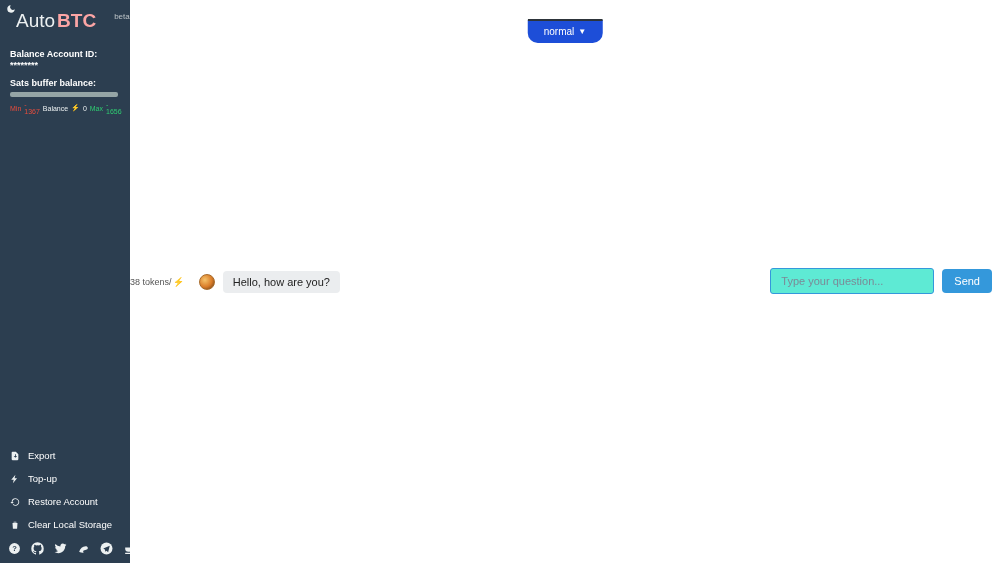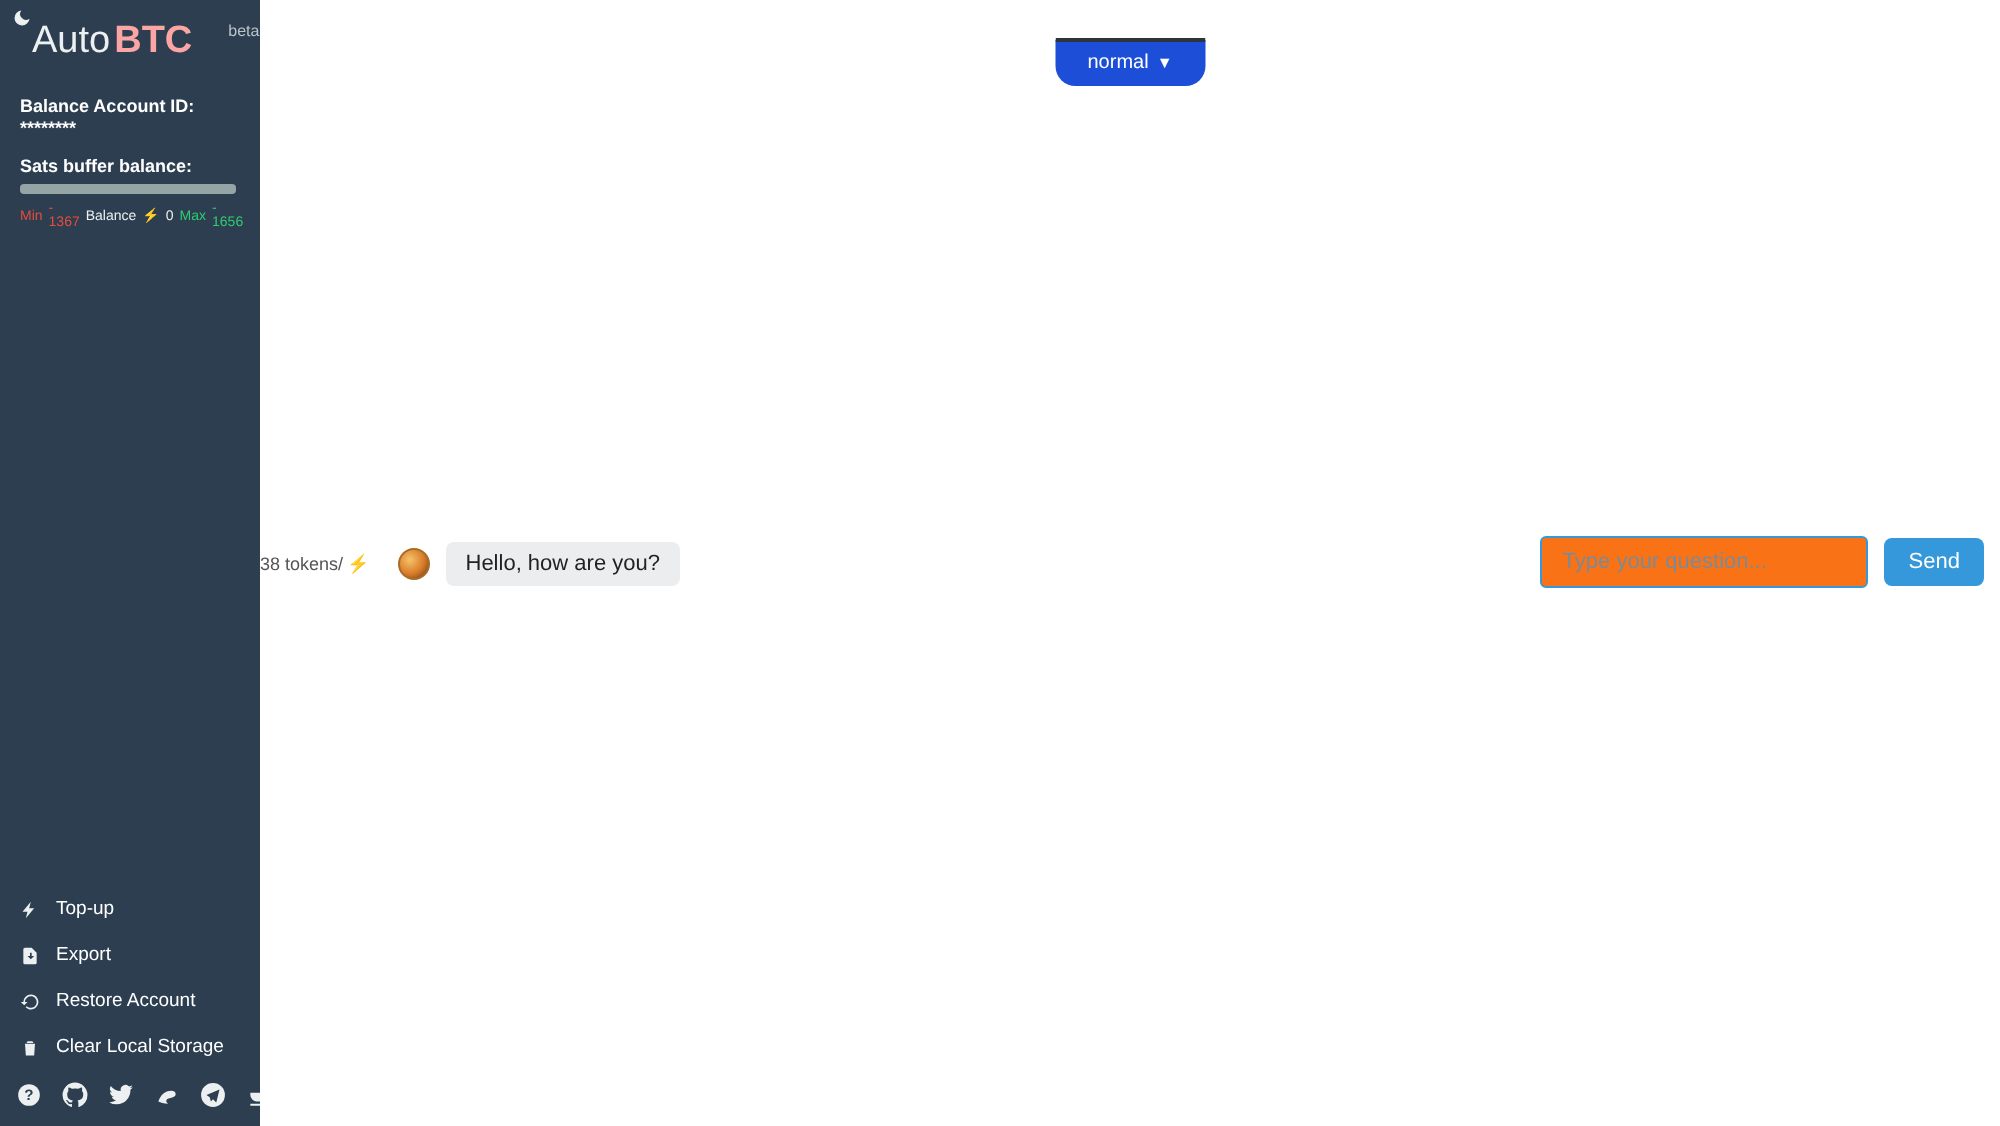--- a/index.html
+++ b/index.html
@@ -30,21 +30,21 @@
   .social-row { display: flex; gap: 10px; padding: 6px 8px 6px 8px; align-items: center; }
   .social-row svg { width: 13px; height: 13px; fill: #ecf0f1; }
   .main { flex: 1; display: flex; background: #fff; position: relative; }
   .token-line { text-align: center; font-size: 9px; color: #555; padding: 2px 0 2px 0; display:flex; justify-content:center; align-items:center; gap:2px;}
   .token-sat { color: #bbb; font-size: 9px; }
   .chat-row { display: flex; align-items: center; gap: 8px; padding: 14px 14px; }
   .avatar { width: 16px; height: 16px; border-radius: 50%; background: radial-gradient(circle at 35% 35%, #f6c36a, #d97b28 55%, #5c3a17); border: 1px solid #a86b2a; flex-shrink: 0; }
   .msg-bubble { flex: 1; background: #ebedef; border-radius: 4px; padding: 5px 10px; font-size: 11px; color: #222; }
   .mode-pill { position: absolute; left: 50%; transform: translateX(-50%); top: 19px; background: #1d4ed8; color: #fff; font-size: 10px; padding: 5px 16px 6px 16px; border-radius: 0 0 10px 10px; display: flex; align-items: center; gap: 4px; border-top: 2px solid #2d343a; cursor: pointer; }
   .input-bar { display: flex; align-items: center; padding: 6px 8px 8px 8px; gap: 8px; border-top: 0; }
-  .input-field { flex: 1; border: 1px solid #3498db; background: #f97316; border-radius: 3px; padding: 6px 10px; font-size: 11px; color: #333; outline: none; }
+  .input-field { flex: 1; border: 1px solid #3498db; background: #5eead4; border-radius: 3px; padding: 6px 10px; font-size: 11px; color: #333; outline: none; }
   .input-field::placeholder { color: #7b8a97; }
   .send-btn { background: #3498db; color: #fff; border: none; border-radius: 4px; padding: 6px 12px; font-size: 11px; cursor: pointer; }
   .chat-area { flex: 1; }
 </style>
 </head>
 <body>
 
 <div class="app">
   <aside class="sidebar">
     <span class="theme-toggle">
@@ -71,32 +71,32 @@
         <span class="bal-val">0</span>
         <span class="bal-green">Max</span>
         <span class="bal-green">- 1656</span>
       </div>
     </div>
     <div class="spacer"></div>
     <nav class="menu">
       <div class="menu-item">
         <span class="menu-icon">
             <svg viewBox="0 0 24 24" width="10" height="10" fill="#ecf0f1">
+              <path d="M14 2H6a2 2 0 0 0-2 2v16a2 2 0 0 0 2 2h12a2 2 0 0 0 2-2V8zM13 16l-4-4h3V8h2v4h3z"></path>
+            </svg>
+          </span>
+        <span>Export</span>
+      </div>
+      <div class="menu-item">
+        <span class="menu-icon">
+            <svg viewBox="0 0 24 24" width="10" height="10" fill="#ecf0f1">
               <path d="M13 2 3 14h6l-2 8 10-12h-6z"></path>
             </svg>
           </span>
         <span>Top-up</span>
-      </div>
-      <div class="menu-item">
-        <span class="menu-icon">
-            <svg viewBox="0 0 24 24" width="10" height="10" fill="#ecf0f1">
-              <path d="M14 2H6a2 2 0 0 0-2 2v16a2 2 0 0 0 2 2h12a2 2 0 0 0 2-2V8zM13 16l-4-4h3V8h2v4h3z"></path>
-            </svg>
-          </span>
-        <span>Export</span>
       </div>
       <div class="menu-item">
         <span class="menu-icon">
             <svg viewBox="0 0 24 24" width="10" height="10" fill="#ecf0f1">
               <path d="M13 3a9 9 0 0 0-9 9H1l4 4 4-4H6a7 7 0 1 1 2.1 5L6.7 18.4A9 9 0 1 0 13 3z"></path>
             </svg>
           </span>
         <span>Restore Account</span>
       </div>
       <div class="menu-item">

